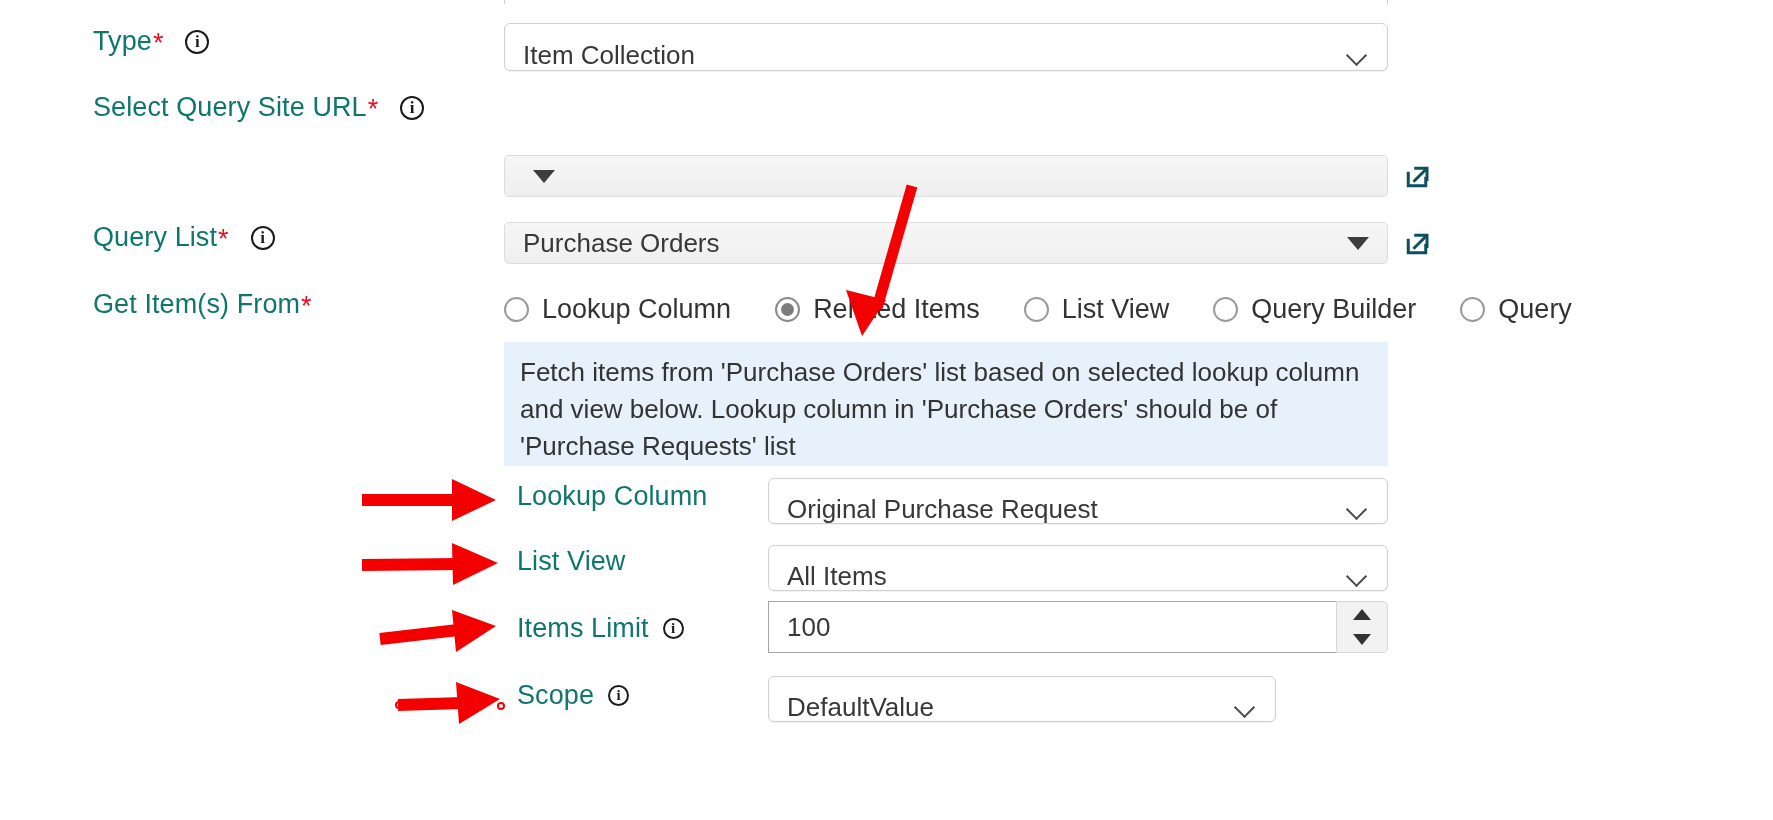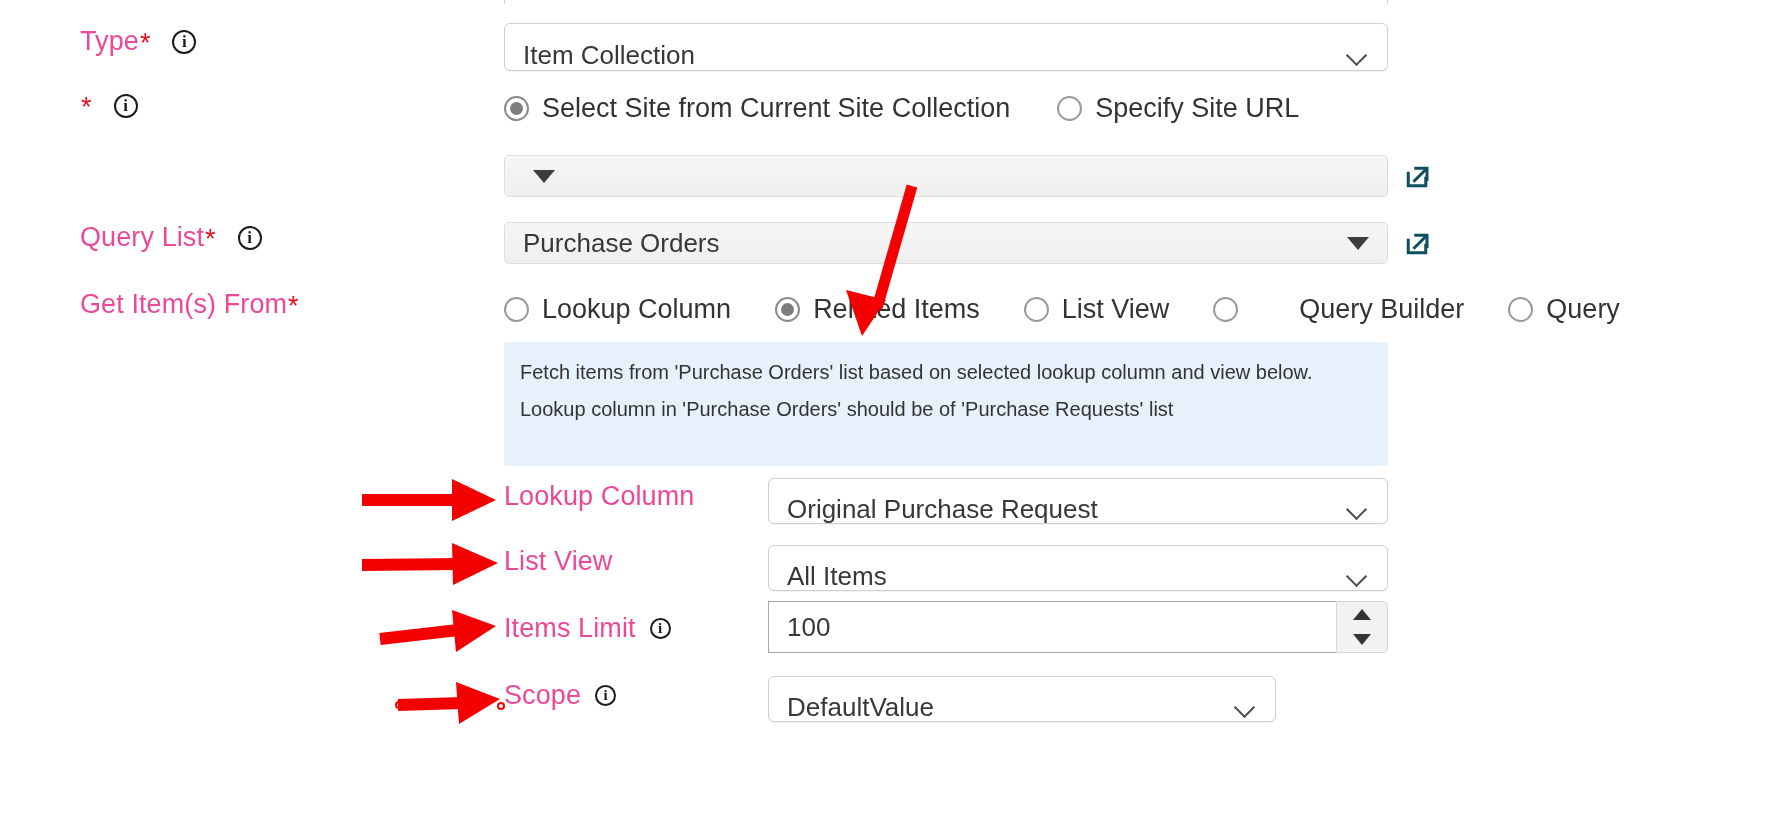--- a/index.html
+++ b/index.html
@@ -23,23 +23,24 @@
 
   
   .row {
     position: absolute;
     display: flex;
     align-items: center;
   }
 
   .label {
     font-size: 27px;
-    color: #ec4899;
+    color: #0f766e;
     white-space: nowrap;
     letter-spacing: 0.1px;
+    margin-left: 13px;
   }
   .req {
     color: #e81123;
     font-size: 27px;
     line-height: 1;
     position: relative;
     top: 2px;
     margin-left: 1px;
   }
 
@@ -183,21 +184,21 @@
 
   
   .helpbox {
     position: absolute;
     box-sizing: border-box;
     background: #e7f1fb;
     padding: 12px 16px 14px 16px;
   }
   .helpbox p {
     margin: 0;
-    font-size: 20px;
+    font-size: 26px;
     line-height: 37px;
     color: #333333;
     max-width: 860px;
   }
 
   
   .spinner {
     position: absolute;
     display: flex;
     align-items: stretch;
@@ -279,35 +280,26 @@
     <span style="display:inline-block;width:22px"></span>
     <span class="info-icon">i</span>
   </div>
 
   <div class="wselect" style="left:504px; top:23px; width:884px; height:48px;">
     <span class="val">Item Collection</span>
     <span class="chev"></span>
   </div>
 
   <div class="row" style="left:80px; top:92px;">
+    <span class="label">Select Query Site URL</span>
       <span class="req">*</span>
     <span style="display:inline-block;width:22px"></span>
     <span class="info-icon">i</span>
   </div>
 
-  <div class="radio-group" style="left:504px; top:93px;">
-    <div class="radio-opt" style="margin-right:47px;">
-      <span class="radio checked"></span>
-      <span class="rl">Select Site from Current Site Collection</span>
-    </div>
-    <div class="radio-opt">
-      <span class="radio"></span>
-      <span class="rl">Specify Site URL</span>
-    </div>
-  </div>
 
   <div class="gcombo" style="left:504px; top:155px; width:884px; height:42px;">
     <span class="tri-down"></span>
   </div>
   <span class="extlink" style="left:1402px; top:162px;">
     <svg viewBox="0 0 24 24" width="30" height="30" fill="none" aria-hidden="true">
       <path d="M5 9 V19 H19 V13" stroke="#0d4f5e" stroke-width="2.4" stroke-linecap="square"></path>
       <path d="M11 5 H20 V14" stroke="#0d4f5e" stroke-width="2.4" stroke-linecap="square"></path>
       <path d="M19.2 5.8 L10 15" stroke="#0d4f5e" stroke-width="2.4" stroke-linecap="square"></path>
     </svg>
@@ -343,21 +335,21 @@
       <span class="rl">Lookup Column</span>
     </div>
     <div class="radio-opt" style="margin-right:44px;">
       <span class="radio checked"></span>
       <span class="rl">Related Items</span>
     </div>
     <div class="radio-opt" style="margin-right:44px;">
       <span class="radio"></span>
       <span class="rl">List View</span>
     </div>
-    <div class="radio-opt" style="margin-right:44px;gap:48px;">
+    <div class="radio-opt" style="margin-right:44px;">
       <span class="radio"></span>
       <span class="rl">Query Builder</span>
     </div>
     <div class="radio-opt">
       <span class="radio"></span>
       <span class="rl">Query</span>
     </div>
   </div>
 
   <div class="helpbox" style="left:504px; top:342px; width:884px; height:124px;">

